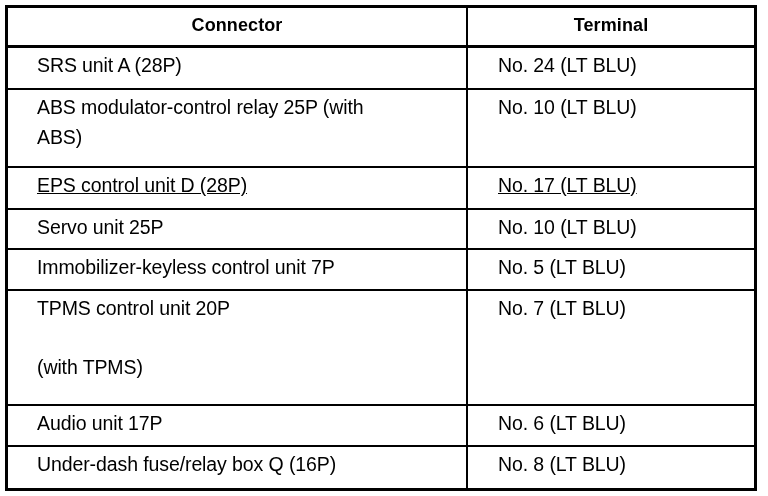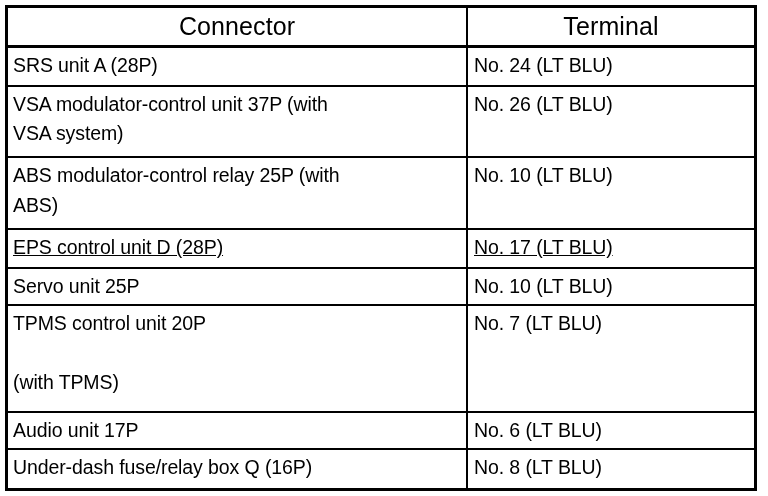--- a/index.html
+++ b/index.html
@@ -57,37 +57,38 @@
 
   
   table.spec-table th.c-connector,
   table.spec-table td.c-connector {
     border-right: 2px solid #000000;
   }
 
   
   table.spec-table tbody tr td {
     border-top: 2px solid #000000;
+    padding-left: 24px;
   }
   table.spec-table tbody tr:first-child td {
     border-top: 0;
   }
 
   
   table.spec-table thead th {
     border-bottom: 3px solid #000000;
   }
 
   .hdr-cell {
     display: flex;
     align-items: center;
     justify-content: center;
     height: 100%;
-    font-size: 25px;
-    font-weight: normal;
+    font-size: 18px;
+    font-weight: bold;
     letter-spacing: 0.1px;
     line-height: 1.1;
   }
 
   .cell-text {
     display: block;
     font-size: 19.5px;
     font-weight: normal;
     line-height: 1.52;
     padding: 3px 0 0 5px;
@@ -124,29 +125,20 @@
       </thead>
       <tbody data-name="table-body">
         <tr data-name="table-row" style="height: 38px;">
           <td class="c-connector" data-name="cell-connector">
             <span class="cell-text" data-name="cell-connector-text">SRS unit A (28P)</span>
           </td>
           <td class="c-terminal" data-name="cell-terminal">
             <span class="cell-text" data-name="cell-terminal-text">No. 24 (LT BLU)</span>
           </td>
         </tr>
-        <tr data-name="table-row" style="height: 68px;">
-          <td class="c-connector" data-name="cell-connector">
-            <span class="cell-text" data-name="cell-connector-text">VSA modulator-control unit 37P (with
-VSA system)</span>
-          </td>
-          <td class="c-terminal" data-name="cell-terminal">
-            <span class="cell-text" data-name="cell-terminal-text">No. 26 (LT BLU)</span>
-          </td>
-        </tr>
         <tr data-name="table-row" style="height: 69px;">
           <td class="c-connector" data-name="cell-connector">
             <span class="cell-text" data-name="cell-connector-text">ABS modulator-control relay 25P (with
 ABS)</span>
           </td>
           <td class="c-terminal" data-name="cell-terminal">
             <span class="cell-text" data-name="cell-terminal-text">No. 10 (LT BLU)</span>
           </td>
         </tr>
         <tr data-name="table-row" style="height: 37px; text-decoration: underline;">
@@ -156,20 +148,28 @@
           <td class="c-terminal" data-name="cell-terminal">
             <span class="cell-text" data-name="cell-terminal-text">No. 17 (LT BLU)</span>
           </td>
         </tr>
         <tr data-name="table-row" style="height: 35px;">
           <td class="c-connector" data-name="cell-connector">
             <span class="cell-text" data-name="cell-connector-text">Servo unit 25P</span>
           </td>
           <td class="c-terminal" data-name="cell-terminal">
             <span class="cell-text" data-name="cell-terminal-text">No. 10 (LT BLU)</span>
+          </td>
+        </tr>
+        <tr data-name="table-row" style="height: 36px;">
+          <td class="c-connector" data-name="cell-connector">
+            <span class="cell-text" data-name="cell-connector-text">Immobilizer-keyless control unit 7P</span>
+          </td>
+          <td class="c-terminal" data-name="cell-terminal">
+            <span class="cell-text" data-name="cell-terminal-text">No. 5 (LT BLU)</span>
           </td>
         </tr>
         <tr data-name="table-row" style="height: 102px;">
           <td class="c-connector" data-name="cell-connector">
             <span class="cell-text" data-name="cell-connector-text">TPMS control unit 20P
 
 (with TPMS)</span>
           </td>
           <td class="c-terminal" data-name="cell-terminal">
             <span class="cell-text" data-name="cell-terminal-text">No. 7 (LT BLU)</span>

